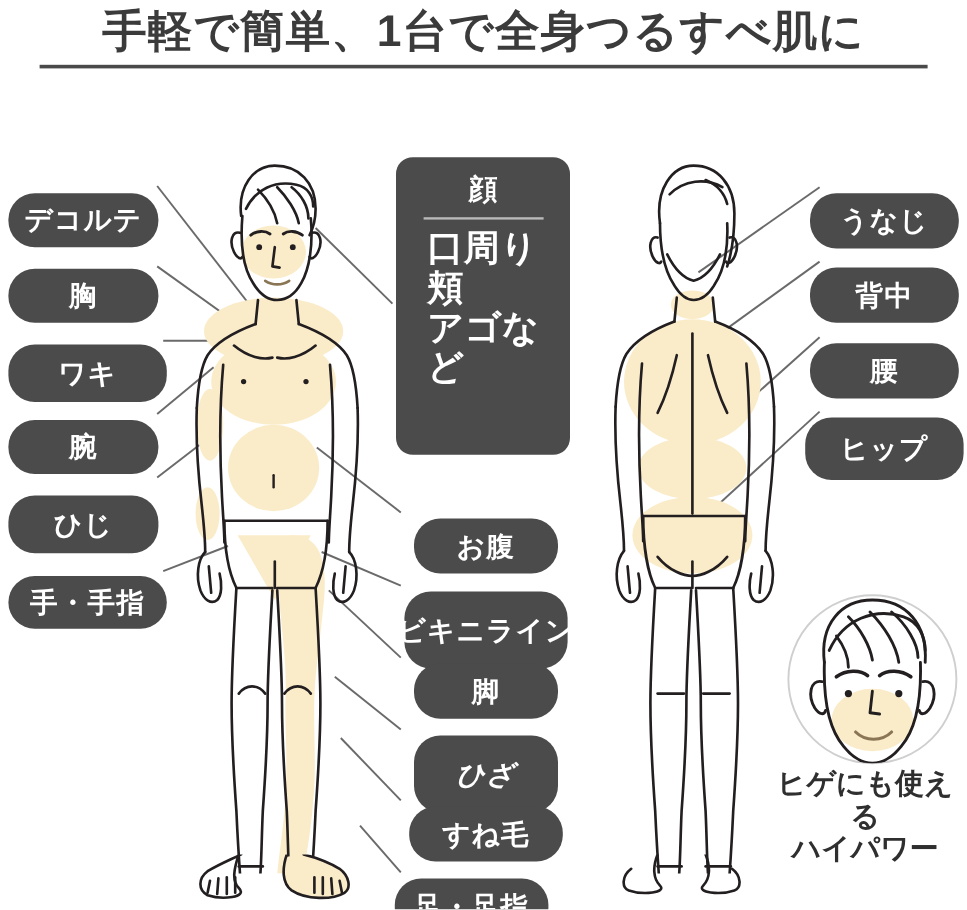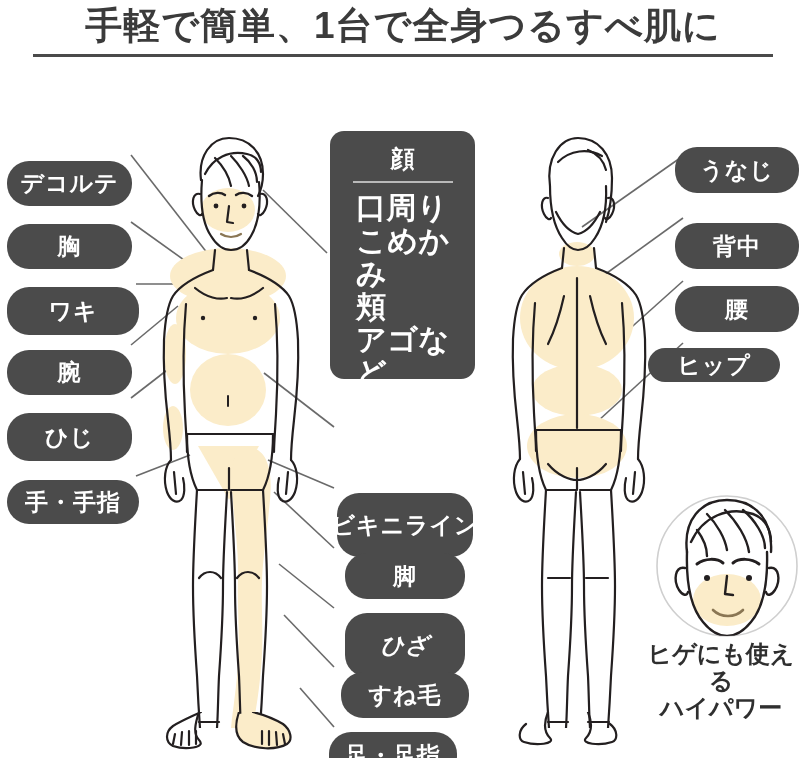--- a/index.html
+++ b/index.html
@@ -362,30 +362,30 @@
   <div class="pill" style="left:7px; top:196px; width:125px; height:45px;">胸</div>
   <div class="pill" style="left:7px; top:259px; width:132px; height:48px;text-align:center;">ワキ</div>
   <div class="pill" style="left:7px; top:322px; width:125px; height:45px;">腕</div>
   <div class="pill" style="left:7px; top:385px; width:125px; height:48px;">ひじ</div>
   <div class="pill" style="left:7px; top:452px; width:132px; height:44px;">手・手指</div>
 
   <div id="face-box">
     <div id="face-box-title">顔</div>
     <div id="face-box-divider"></div>
     <div class="face-sub">口周り</div>
-    <div class="face-sub">こめかみ</div>
     <div class="face-sub">頬</div>
     <div class="face-sub">アゴなど</div>
   </div>
 
+  <div class="pill" style="left:345px; top:404px; width:120px; height:46px;">お腹</div>
   <div class="pill" style="left:337px; top:465px; width:136px; height:64px;">ビキニライン</div>
   <div class="pill" style="left:345px; top:525px; width:120px; height:46px;">脚</div>
   <div class="pill" style="left:345px; top:585px; width:120px; height:64px;font-style:italic;">ひざ</div>
   <div class="pill" style="left:341px; top:644px; width:128px; height:46px;">すね毛</div>
   <div class="pill" style="left:329px; top:704px; width:128px; height:46px;">足・足指</div>
 
-  <div class="pill" style="left:675px; top:119px; width:124px; height:46px;">うなじ</div>
+  <div class="pill" style="left:675px; top:133px; width:124px; height:46px;">うなじ</div>
   <div class="pill" style="left:675px; top:195px; width:124px; height:46px;">背中</div>
   <div class="pill" style="left:675px; top:258px; width:124px; height:46px;">腰</div>
-  <div class="pill" style="left:648px; top:320px; width:132px; height:34px;text-align:center;">ヒップ</div>
+  <div class="pill" style="left:671px; top:320px; width:132px; height:52px;text-align:center;">ヒップ</div>
 
 
 </div>
 
 </body></html>

